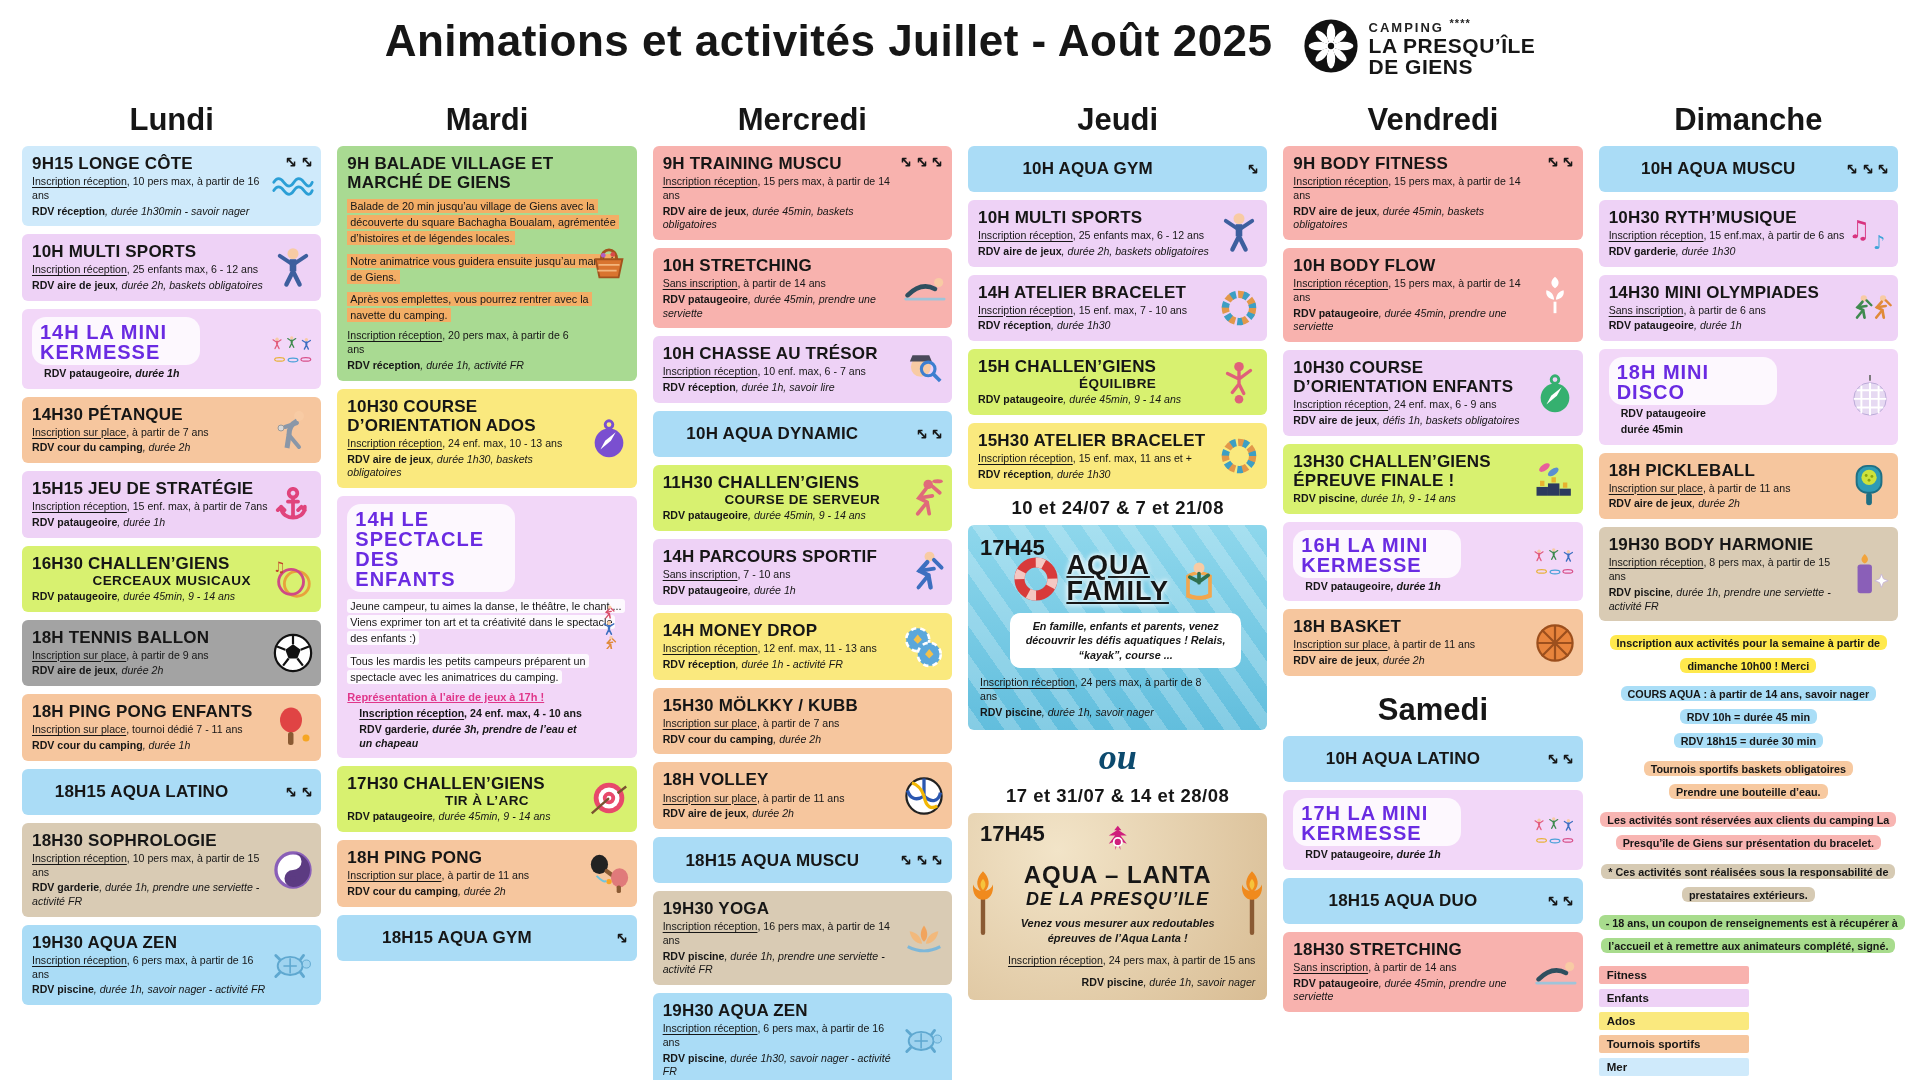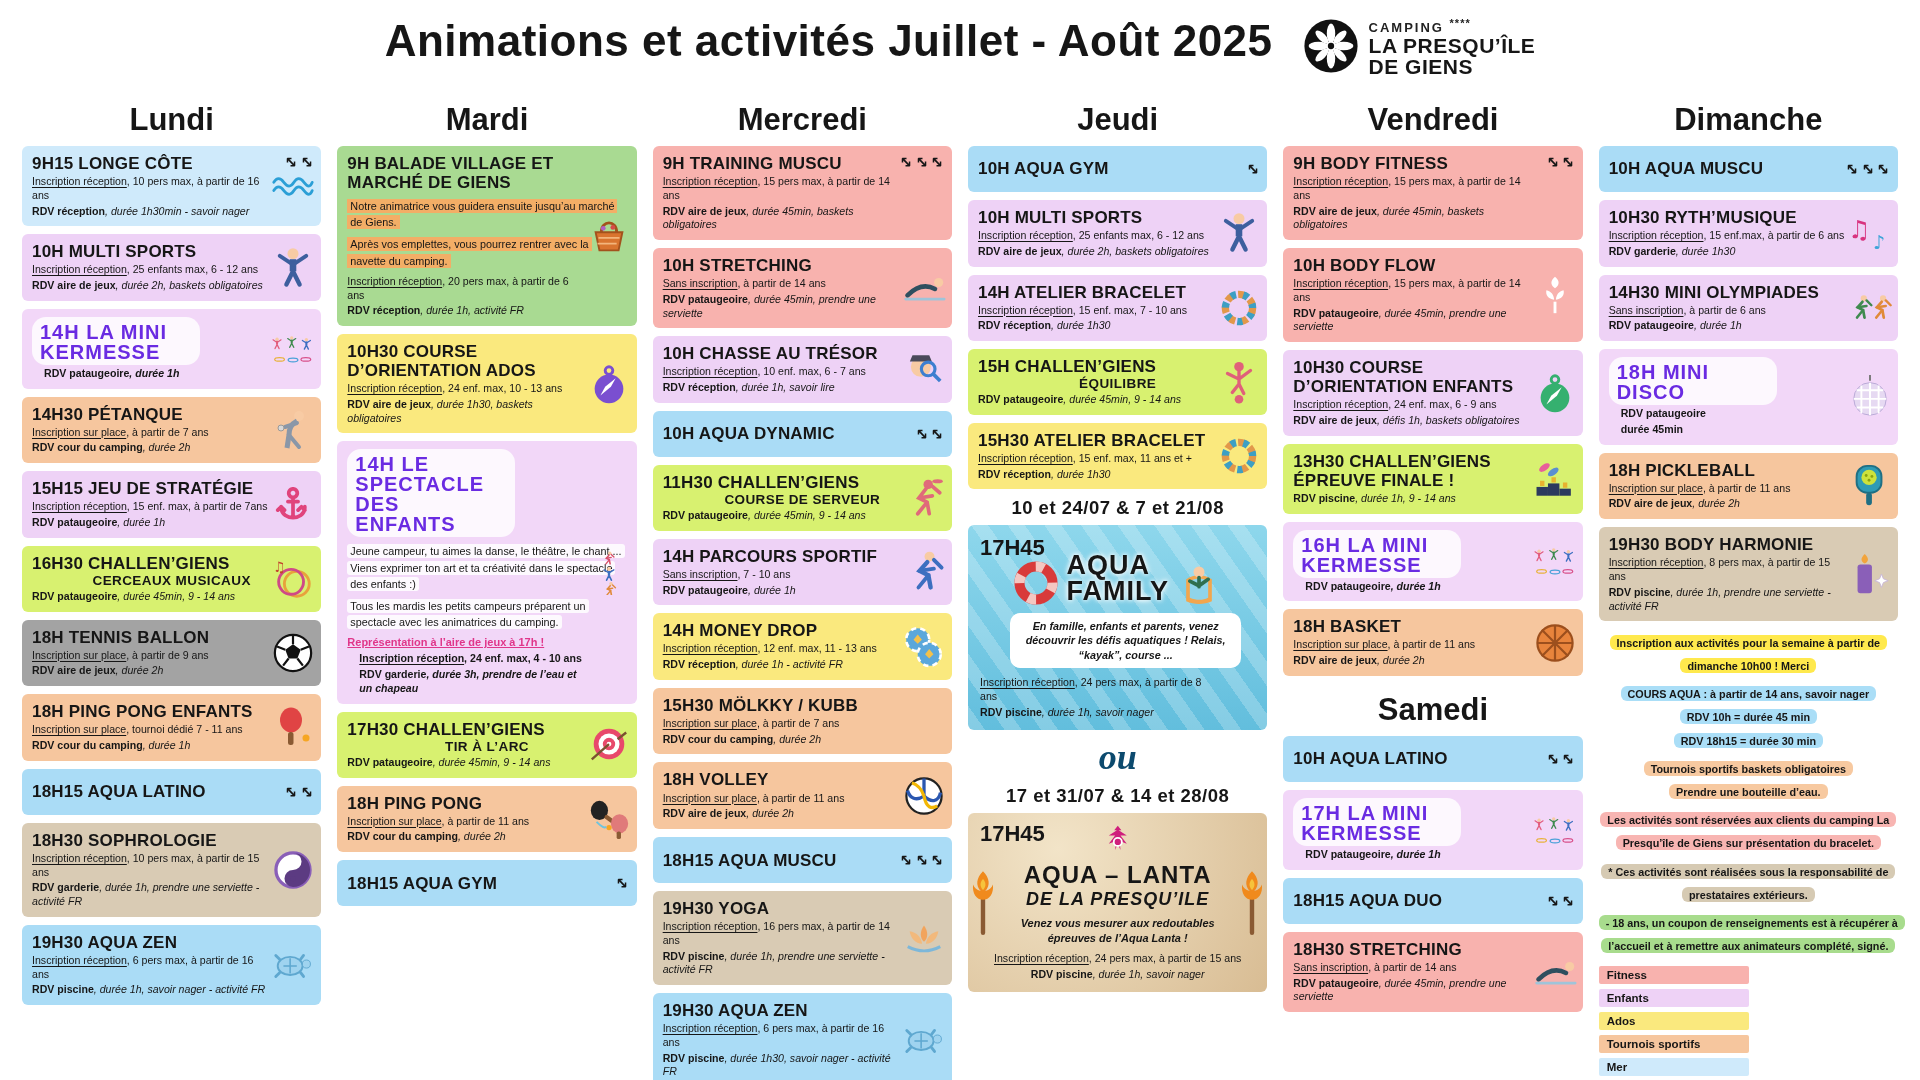--- a/index.html
+++ b/index.html
@@ -17,21 +17,21 @@
   
   #board{display:grid;grid-template-columns:repeat(6,1fr);gap:16px;padding:2px 22px 0 22px;}
   .day-name{text-align:center;font-size:31px;font-weight:800;margin:0 0 8px 0;}
   .day2{margin-top:16px;}
   .card{position:relative;border-radius:6px;padding:8px 10px;margin-bottom:8px;}
   .card .title{display:block;font-weight:800;font-size:17px;line-height:1.12;letter-spacing:.2px;padding-right:44px;}
   .card .subtitle{display:block;text-align:center;font-weight:800;font-size:13.5px;letter-spacing:.4px;}
   .line{font-size:10.6px;line-height:1.3;margin-top:2px;padding-right:40px;}
   .line u{text-underline-offset:2px;}
   .line i{font-style:italic;}
-  .card.title-only{min-height:34px;display:flex;align-items:center;padding:6px 10px;}
+  .card.title-only{min-height:34px;display:flex;align-items:center;padding:6px 26px;justify-content:center;}
   .card.title-only .title{padding-right:60px;}
   .icon{position:absolute;right:6px;top:50%;transform:translateY(-50%);width:44px;height:44px;
     display:flex;align-items:center;justify-content:center;pointer-events:none;}
   .icon svg{width:44px;height:44px;}
   .arrows{position:absolute;right:8px;top:7px;display:flex;gap:3px;font-weight:700;}
   .title-only .arrows{top:50%;transform:translateY(-50%);}
   .ar{display:inline-block;transform:rotate(45deg);font-size:15px;font-family:"DejaVu Sans",sans-serif;}
   
   .style-bubble .title{color:#6a2be2;font-size:20px;line-height:1.0;letter-spacing:1px;
     background:rgba(255,255,255,.82);border-radius:14px;padding:5px 10px 3px 8px;display:inline-block;max-width:150px;}
@@ -42,30 +42,30 @@
   .desc .hl{background:#f3ae66;padding:1px 3px;-webkit-box-decoration-break:clone;box-decoration-break:clone;}
   .desc .wh{background:rgba(255,255,255,.85);padding:1px 3px;border-radius:3px;-webkit-box-decoration-break:clone;box-decoration-break:clone;}
   .pink-note{color:#e0368a;font-weight:800;text-decoration:underline;font-size:11px;margin:4px 0;}
   
   .dates{font-weight:800;font-size:18.5px;text-align:center;margin:8px 0 6px 0;letter-spacing:.5px;}
   .or-word{color:#0c4a6e;text-align:center;font-family:"Liberation Serif",serif;font-style:italic;
     font-weight:700;font-size:36px;margin:0;line-height:1.1;}
   .special{padding:10px 12px;}
   .aqua-family{background:repeating-linear-gradient(55deg,rgba(255,255,255,.22) 0 14px,rgba(255,255,255,0) 14px 30px),linear-gradient(#8ed7ec,#62bedd);}
   .af-time,.al-time{font-weight:800;font-size:22px;}
-  .af-title-row{display:flex;align-items:flex-end;justify-content:center;gap:8px;margin-top:-8px;}
+  .af-title-row{display:flex;align-items:center;justify-content:center;gap:8px;margin-top:-8px;text-decoration:underline;}
   .af-title{font-size:27px;font-weight:900;line-height:.95;letter-spacing:1px;text-shadow:0 0 4px #fff,0 0 6px #fff;}
   .af-desc{background:#fff;border-radius:10px;padding:6px 10px;margin:8px 14px 8px 30px;
     font-size:10.8px;font-weight:700;font-style:italic;text-align:center;line-height:1.35;}
   .aqua-lanta{background:radial-gradient(circle at 30% 20%,#f2e4c8,#d8bc93);text-align:center;}
   .al-time{position:absolute;left:12px;top:8px;}
   .al-title{font-size:24px;font-weight:900;letter-spacing:1px;margin-top:2px;}
   .al-sub{font-size:18px;font-weight:900;letter-spacing:1px;font-style:italic;}
   .al-desc{font-size:11px;font-weight:700;font-style:italic;margin:6px 18px;line-height:1.35;}
-  .aqua-lanta .line{text-align:center;padding-right:0;position:relative;z-index:2;}
+  .aqua-lanta .line{text-align:right;padding-right:0;position:relative;z-index:2;margin-top:8px;}
   .torch{position:absolute;top:56px;width:22px;height:66px;z-index:1;}
   .torch.l{left:4px;} .torch.r{right:4px;}
   .tiki{height:36px;margin:0 auto;}
   
   .notes{margin-top:4px;text-align:center;}
   .note{margin:5px 0;line-height:1.45;}
   .note span{display:inline;font-weight:700;font-size:10.8px;padding:1.5px 7px;border-radius:6px;
     -webkit-box-decoration-break:clone;box-decoration-break:clone;}
   
   .legend-wrap{display:flex;gap:10px;margin-top:10px;align-items:flex-end;}
@@ -249,20 +249,21 @@
               <path d="M9 12l-4-4M9 26l-4 4M31 12l3-4M31 26l3 4" stroke="#5fa8d0" stroke-width="3" stroke-linecap="round"></path>
               <path d="M13 19h14M20 11v16" stroke="#5fa8d0" stroke-width="1.6"></path>
             </svg>
           </span>
         </div>
       </div>
       <div class="col">
         <div class="day-name">Mardi</div>
         <div class="card" style="background:#a9da92">
           <span class="title">9H BALADE VILLAGE ET MARCHÉ DE GIENS</span>
+          <div class="desc"><span class="hl">Balade de 20 min jusqu’au village de Giens avec la découverte du square Bachagha Boualam, agrémentée d’histoires et de légendes locales.</span></div>
           <div class="desc"><span class="hl">Notre animatrice vous guidera ensuite jusqu’au marché de Giens.</span></div>
           <div class="desc"><span class="hl">Après vos emplettes, vous pourrez rentrer avec la navette du camping.</span></div>
           <div class="line"><u>Inscription réception</u>, 20 pers max, à partir de 6 ans</div>
           <div class="line"><b>RDV réception</b><i>, durée 1h, activité FR</i></div>
           <span class="icon">
             <svg viewBox="0 0 46 42">
               <path d="M9 17h28l-4 19H13z" fill="#d9742f" stroke="#a3521d" stroke-width="2"></path>
               <path d="M15 17c0-13 16-13 16 0" fill="none" stroke="#a3521d" stroke-width="3"></path>
               <path d="M12 23h22M11 29h20" stroke="#f3b57d" stroke-width="2"></path>
               <circle cx="17" cy="13" r="2.5" fill="#b05fc4"></circle>

